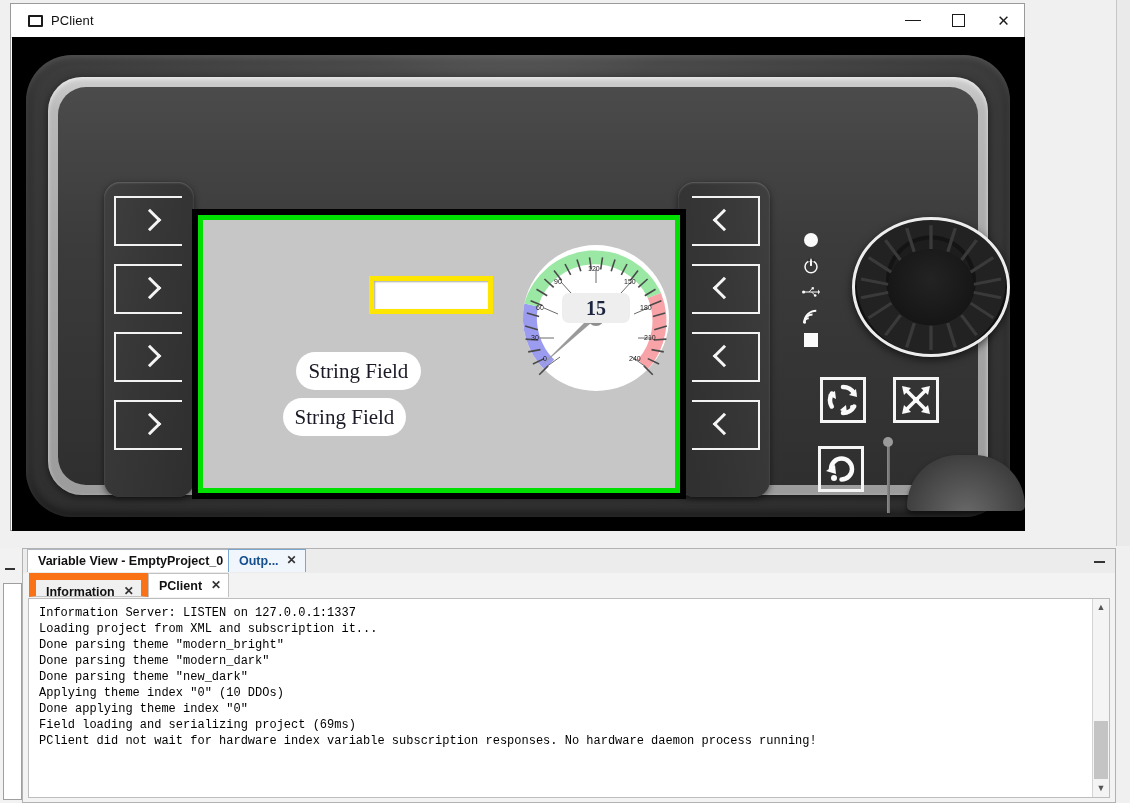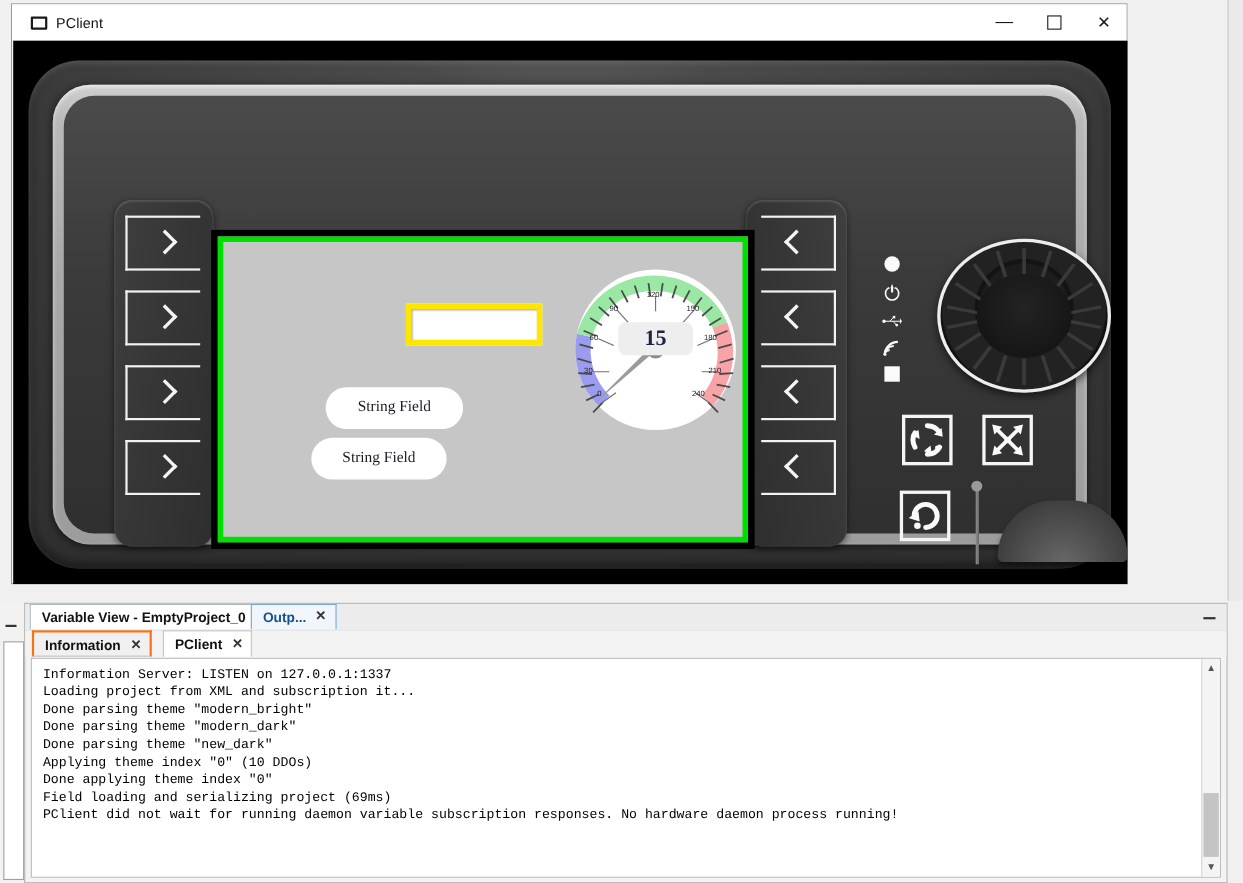--- a/index.html
+++ b/index.html
@@ -88,21 +88,21 @@
     border:5px solid #00e000; background:#c6c6c6; box-sizing:border-box;
     box-shadow: 0 0 0 6px #000;
   }
   .scr-input {
     position:absolute; left:166px; top:56px; width:124px; height:38px; box-sizing:border-box;
     background:#ffffff; border:5px solid #ffe600;
     box-shadow: inset 1px 1px 2px rgba(0,0,0,.35), inset -2px -2px 2px rgba(255,255,255,.9);
   }
   .scr-btn {
     position:absolute; height:38px; border-radius:19px; background:#ffffff;
-    font-size:14px; color:#1a1a26; display:flex; align-items:center; justify-content:center;
+    font-size:21px; color:#1a1a26; display:flex; align-items:center; justify-content:center;
     font-family:"Liberation Serif", serif;
   }
   .scr-btn-1 { left:93px; top:132px; width:125px; }
   .scr-btn-2 { left:80px; top:178px; width:123px; }
 
   
   .gauge { position:absolute; left:313px; top:18px; width:160px; height:160px; }
   .gauge .val {
     position:absolute; left:46px; top:55px; width:68px; height:30px;
     background:#eeeeee; border-radius:7px; color:#1c2440; font-size:20px;
@@ -158,21 +158,21 @@
   .vtab-out { left:205px; background:#f0f6fc; border:1px solid #7aa7d0; border-bottom:none; font-weight:600;
      color:#15508c; padding-right:26px;}
   .vtab-out .xc { position:absolute; right:7px; top:4px; width:12px; height:12px; font-size:12px; line-height:12px; color:#333; text-align:center;}
   .dock-min { position:absolute; right:8px; top:5px; width:16px; height:14px; }
   .dock-min i { position:absolute; left:3px; top:7px; width:11px; height:2px; background:#333; }
 
   .subtabbar { position:absolute; left:0; top:24px; right:0; height:24px; background:#f3f3f3; }
   .stab { position:absolute; top:0; height:24px; line-height:24px; font-size:12.5px; padding:0 26px 0 10px;
      box-sizing:border-box; color:#111; font-weight:600;}
   .stab .xc { position:absolute; right:7px; top:5px; font-size:12px; line-height:12px; color:#333;}
-  .stab-info { left:6px; background:#f0f0f0; border:2px solid #f97316; border-bottom:1px solid #c2c2c2; }
+  .stab-info { left:6px; background:#f0f0f0; border:7px solid #f97316; border-bottom:1px solid #c2c2c2; }
   .stab-pc { left:125px; background:#ffffff; border:1px solid #c2c2c2; border-bottom:none; }
 
   .console-wrap { position:absolute; left:5px; top:49px; width:1082px; height:200px;
      background:#ffffff; border:1px solid #bdbdbd; box-sizing:border-box; }
   .console { position:absolute; left:0; top:0; right:16px; bottom:0; padding:6px 0 0 10px;
      overflow:hidden; }
   .cline { font-family:"Liberation Mono", monospace; font-size:12px; color:#000; line-height:16px;
      white-space:pre; }
   .vscroll { position:absolute; right:0; top:0; width:16px; bottom:0; background:#f4f4f4; border-left:1px solid #d4d4d4;}
   .sb-arrow { position:absolute; left:0; width:16px; height:17px; color:#555; font-size:9px;
@@ -465,21 +465,21 @@
     <div class="console-wrap">
       <div class="console">
         <div class="cline">Information Server: LISTEN on 127.0.0.1:1337</div>
         <div class="cline">Loading project from XML and subscription it...</div>
         <div class="cline">Done parsing theme "modern_bright"</div>
         <div class="cline">Done parsing theme "modern_dark"</div>
         <div class="cline">Done parsing theme "new_dark"</div>
         <div class="cline">Applying theme index "0" (10 DDOs)</div>
         <div class="cline">Done applying theme index "0"</div>
         <div class="cline">Field loading and serializing project (69ms)</div>
-        <div class="cline">PClient did not wait for running daemon variable subscription responses. No hardware daemon process running!</div>
+        <div class="cline">PClient did not wait for hardware index variable subscription responses. No hardware daemon process running!</div>
       </div>
       <div class="vscroll">
         <div class="sb-arrow sb-up">▲</div>
         <div class="sb-thumb"></div>
         <div class="sb-arrow sb-down">▼</div>
       </div>
     </div>
   </div>
 
 </div>

